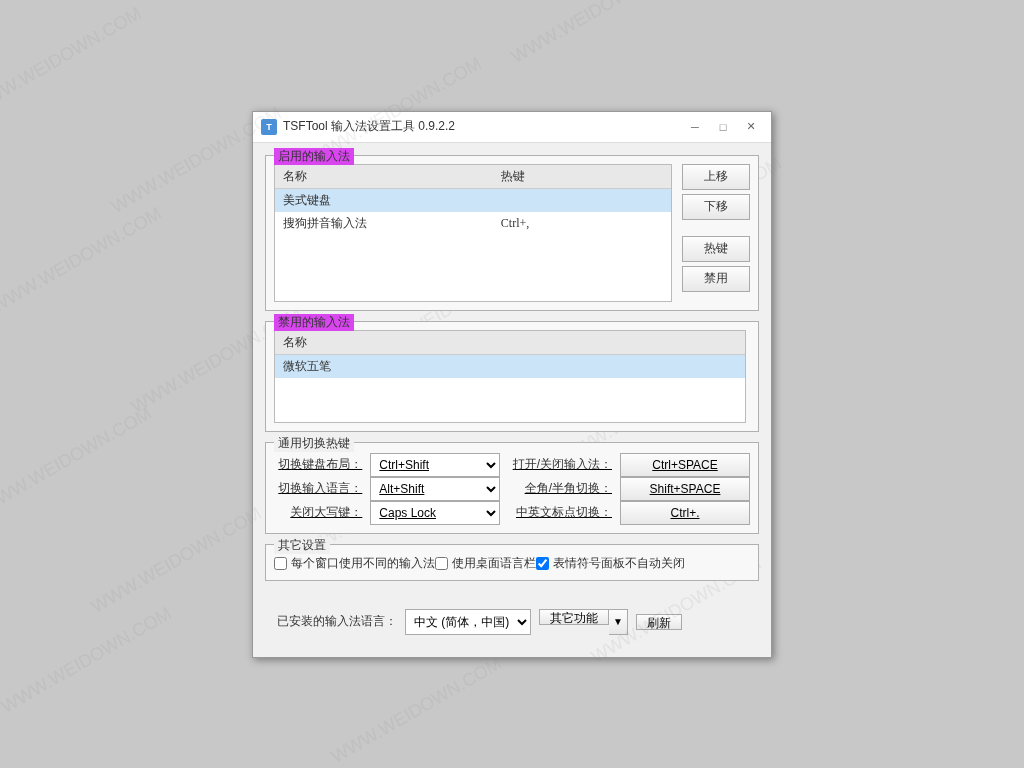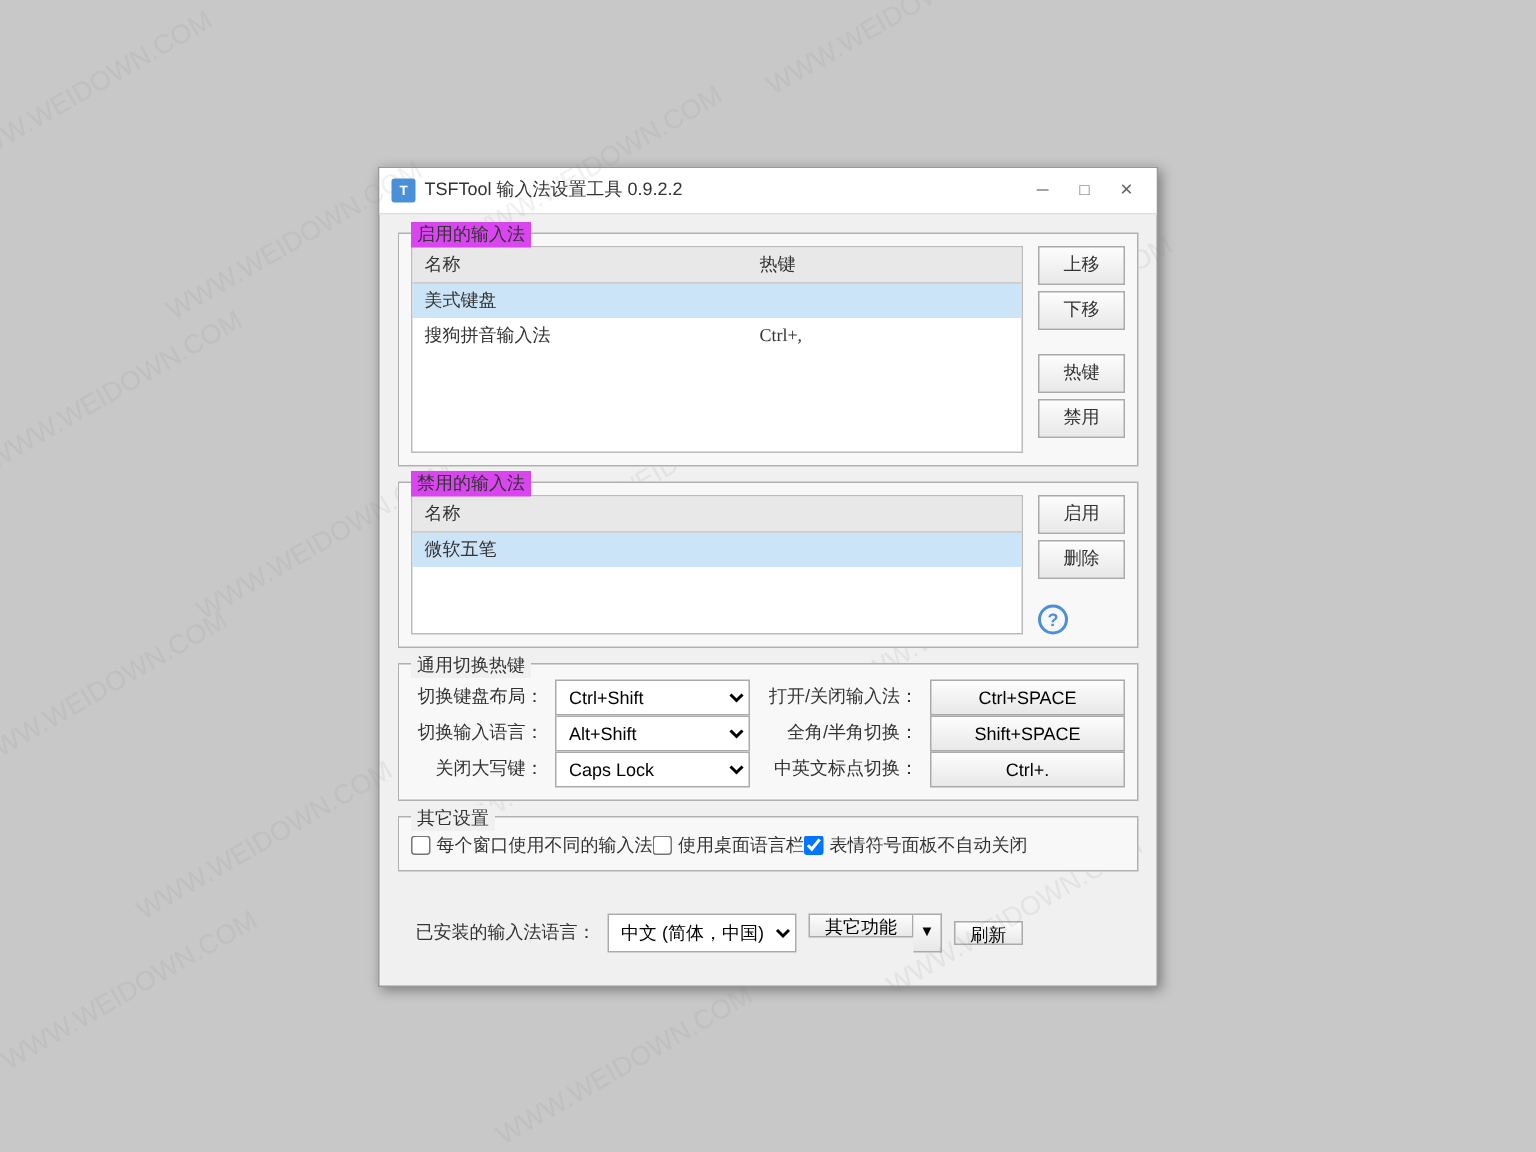--- a/index.html
+++ b/index.html
@@ -96,21 +96,21 @@
     .table-area {
       flex: 1;
     }
     .side-buttons {
       display: flex;
       flex-direction: column;
       gap: 4px;
       min-width: 58px;
     }
     .side-btn {
-      width: 58px;
+      width: 68px;
       height: 26px;
       border: 1px solid #aaa;
       background: linear-gradient(to bottom, #fdfdfd, #e8e8e8);
       cursor: pointer;
       font-size: 12px;
       color: #333;
     }
     .side-btn:disabled { color: #aaa; cursor: default; }
 
     .list-table {
@@ -142,20 +142,21 @@
 
     .enabled-list-height { min-height: 120px; }
     .disabled-list-height { min-height: 80px; }
 
     .hotkey-section {
       border: 1px solid #b0b0b0;
       margin-bottom: 10px;
       position: relative;
       padding: 10px 8px 8px 8px;
       background: #f8f8f8;
+      text-decoration: underline;
     }
     .hotkey-label {
       position: absolute;
       top: -8px;
       left: 8px;
       background: #f0f0f0;
       padding: 0 4px;
       font-size: 12px;
       color: #333;
     }
@@ -387,26 +388,20 @@
                   <tr>
                     <td>&nbsp;</td>
                   </tr>
                   <tr>
                     <td>&nbsp;</td>
                   </tr>
                 </tbody>
             </table>
           </div>
         </div>
-        <div class="side-buttons">
-          <button class="side-btn">启用</button>
-          <button class="side-btn">删除</button>
-          <div style="flex:1"></div>
-          <div class="help-icon">?</div>
-        </div>
       </div>
     </div>
 
     <div class="hotkey-section">
       <span class="hotkey-label">通用切换热键</span>
       <div class="hotkey-grid" id="hotkey-grid">
       <span class="hotkey-name">切换键盘布局：</span>
           <select class="hotkey-select"><option value="Ctrl+Shift">Ctrl+Shift</option><option value="Alt+Shift">Alt+Shift</option><option value="无">无</option></select>
           <span class="hotkey-name">打开/关闭输入法：</span>
           <button class="hotkey-button">Ctrl+SPACE</button>

